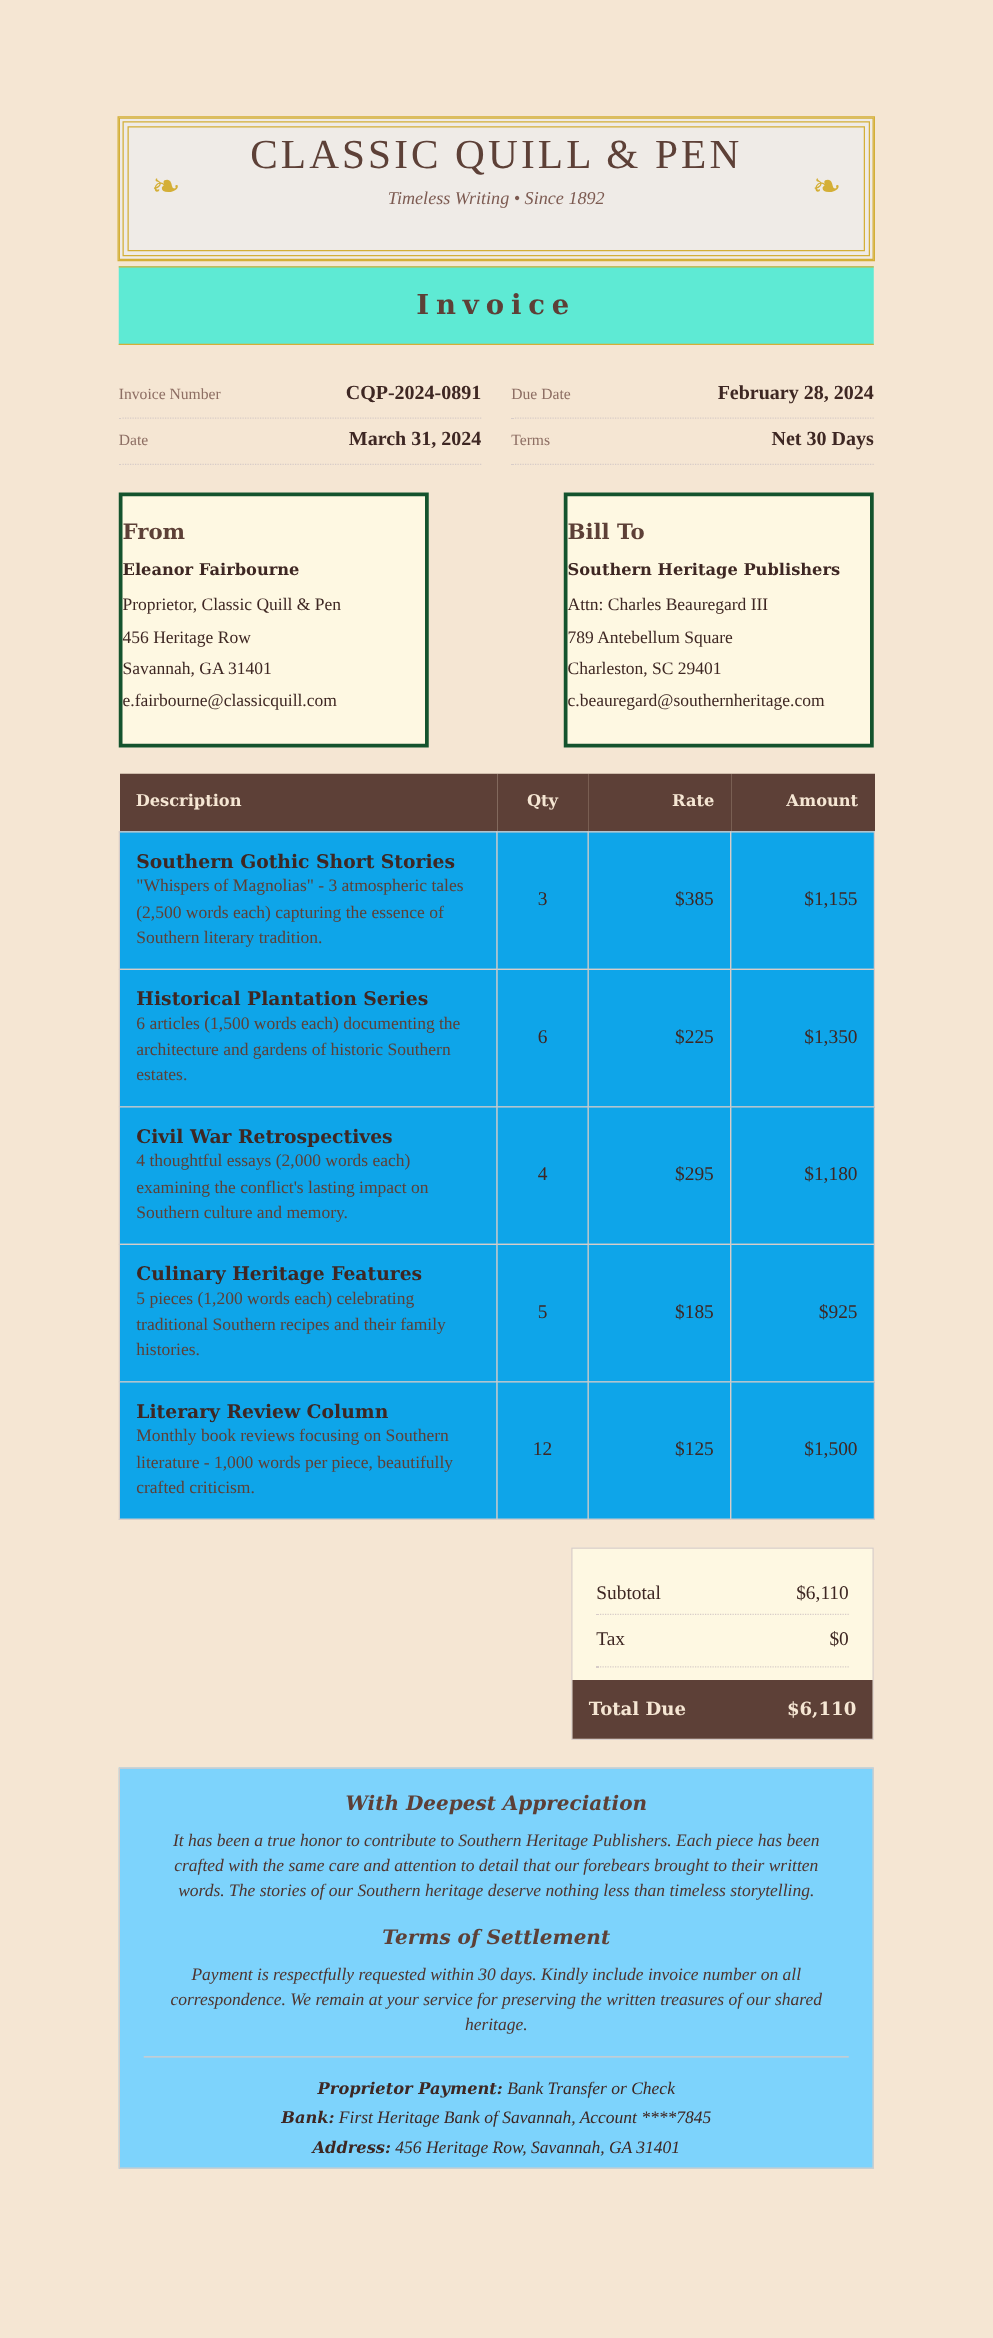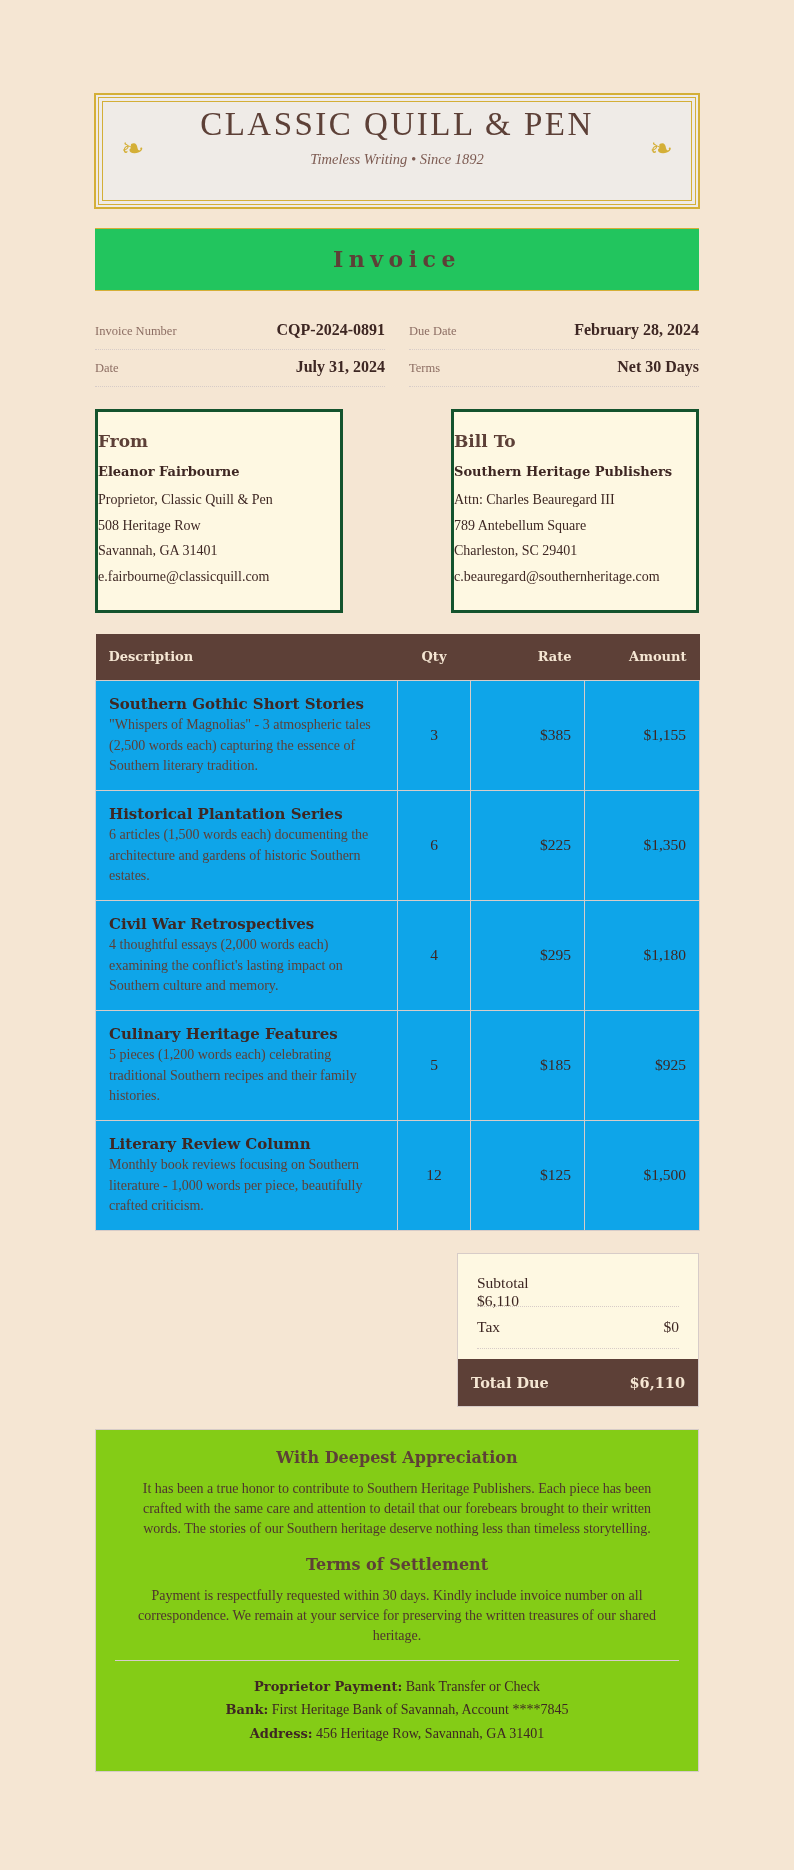--- a/index.html
+++ b/index.html
@@ -24,21 +24,21 @@
       font-style: italic; font-size: 14.5px; color: #7d5b52; margin-top: 8px;
     }
     .fleuron {
       position: absolute; top: 37px; font-size: 28px; color: #d4af37; line-height: 1;
     }
     .fleuron.left { left: 22px; }
     .fleuron.right { right: 22px; }
 
     
     .title-band {
-      margin-top: 20px; height: 63px; background: #22c55e;
+      margin-top: 5px; height: 63px; background: #5eead4;
       border-top: 1px solid #d4af37; border-bottom: 1px solid #d4af37;
       text-align: center;
     }
     .title-band h2 {
       font-family: "DejaVu Serif", serif; font-weight: bold; font-size: 22px;
       letter-spacing: 5.5px; color: #5d4037; line-height: 61px;
     }
 
     
     .meta { margin-top: 22px; display: grid; grid-template-columns: 290px 290px; column-gap: 24px; }
@@ -79,29 +79,29 @@
 
     
     .totals {
       margin-top: 22px; margin-left: 362px; width: 242px; background: #fef8e2; border: 1px solid #d7ccc8;
     }
     .totals-body { padding: 20px 19px 10px 19px; }
     .t-row {
       display: flex; justify-content: space-between; height: 42px; align-items: center;
       border-bottom: 1px dotted #d7ccc8; font-family: "Liberation Serif", serif; font-size: 15.5px; color: #3e2723;
     }
-    .t-row:first-child { height: 33px; align-items: flex-start; padding-top: 0; flex-direction: column; }
+    .t-row:first-child { height: 33px; align-items: center; padding-top: 0; }
     .t-total {
       background: #5d4037; color: #f5e6d3; height: 47px; display: flex; justify-content: space-between; align-items: center;
       padding: 0 13px; font-family: "DejaVu Serif", serif; font-weight: bold; font-size: 14.5px;
     }
 
     
     .notes {
-      margin-top: 22px; background: #84cc16; border: 1px solid #d7ccc8; padding: 18px 19px 26px 19px; text-align: center;
+      margin-top: 22px; background: #7dd3fc; border: 1px solid #d7ccc8; padding: 18px 19px 4px 19px; text-align: center; font-style: italic;
     }
     .notes h4 { font-family: "DejaVu Serif", serif; font-size: 16px; color: #5d4037; margin-bottom: 12px; }
     .notes p { font-family: "Liberation Serif", serif; font-size: 14px; line-height: 20px; color: #4e342e; padding: 0 8px; }
     .notes h4.second { margin-top: 16px; }
     .notes hr { border: none; border-top: 1px solid #d7ccc8; margin: 14px 0 14px 0; }
     .pay-line { font-family: "Liberation Serif", serif; font-size: 14px; color: #3e2723; line-height: 23.5px; }
     .pay-line b { font-family: "DejaVu Serif", serif; font-weight: bold; font-size: 13px; }
   </style>
 </head>
 <body>
@@ -124,34 +124,34 @@
     <div class="meta-row">
       <span class="meta-label">Invoice Number</span>
       <span class="meta-value">CQP-2024-0891</span>
     </div>
     <div class="meta-row">
       <span class="meta-label">Due Date</span>
       <span class="meta-value">February 28, 2024</span>
     </div>
     <div class="meta-row">
       <span class="meta-label">Date</span>
-      <span class="meta-value">July 31, 2024</span>
+      <span class="meta-value">March 31, 2024</span>
     </div>
     <div class="meta-row">
       <span class="meta-label">Terms</span>
       <span class="meta-value">Net 30 Days</span>
     </div>
   </div>
 
   <div class="parties">
     <div class="party">
       <h3>From</h3>
       <div class="name">Eleanor Fairbourne</div>
       <div class="line">Proprietor, Classic Quill &amp; Pen</div>
-      <div class="line">508 Heritage Row</div>
+      <div class="line">456 Heritage Row</div>
       <div class="line">Savannah, GA 31401</div>
       <div class="line">e.fairbourne@classicquill.com</div>
     </div>
     <div class="party">
       <h3>Bill To</h3>
       <div class="name">Southern Heritage Publishers</div>
       <div class="line">Attn: Charles Beauregard III</div>
       <div class="line">789 Antebellum Square</div>
       <div class="line">Charleston, SC 29401</div>
       <div class="line">c.beauregard@southernheritage.com</div>

